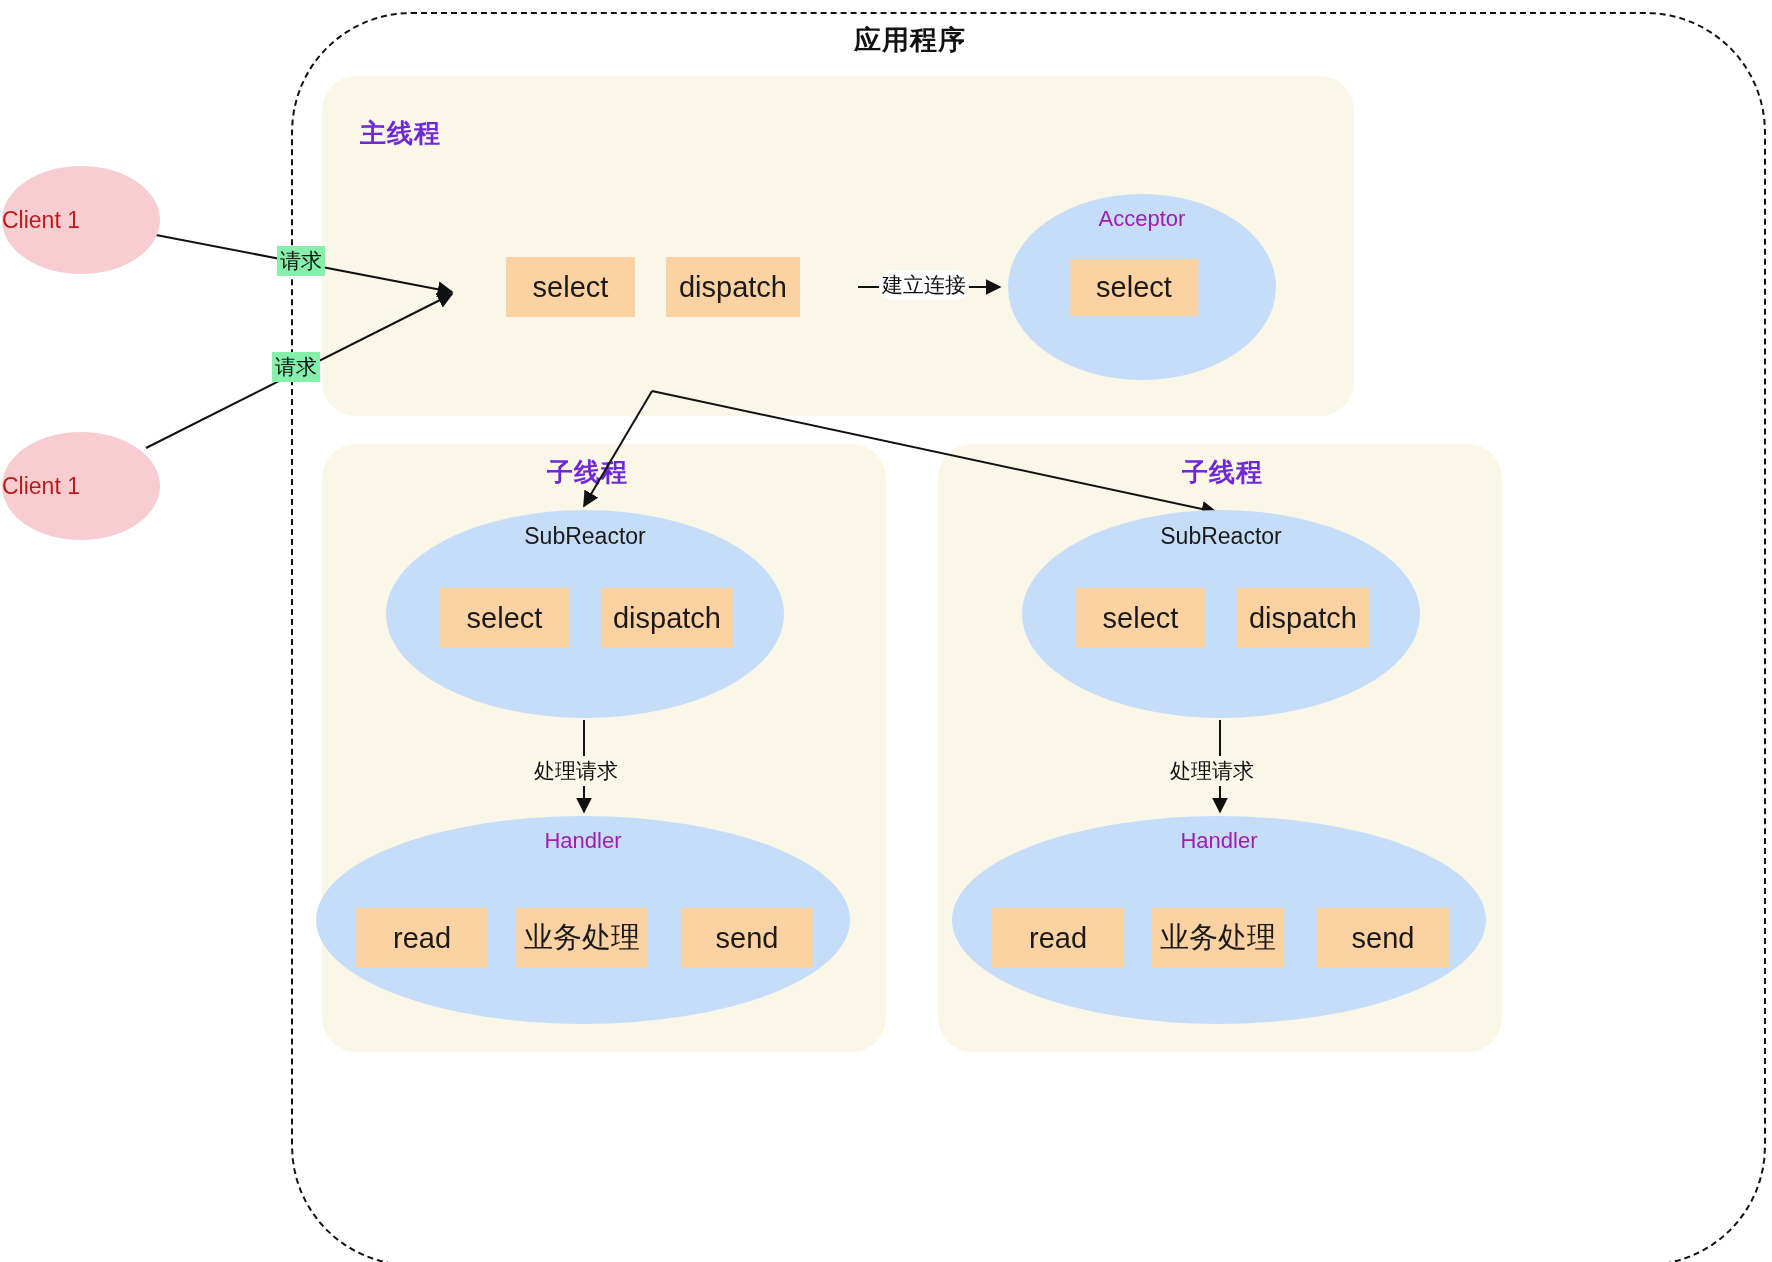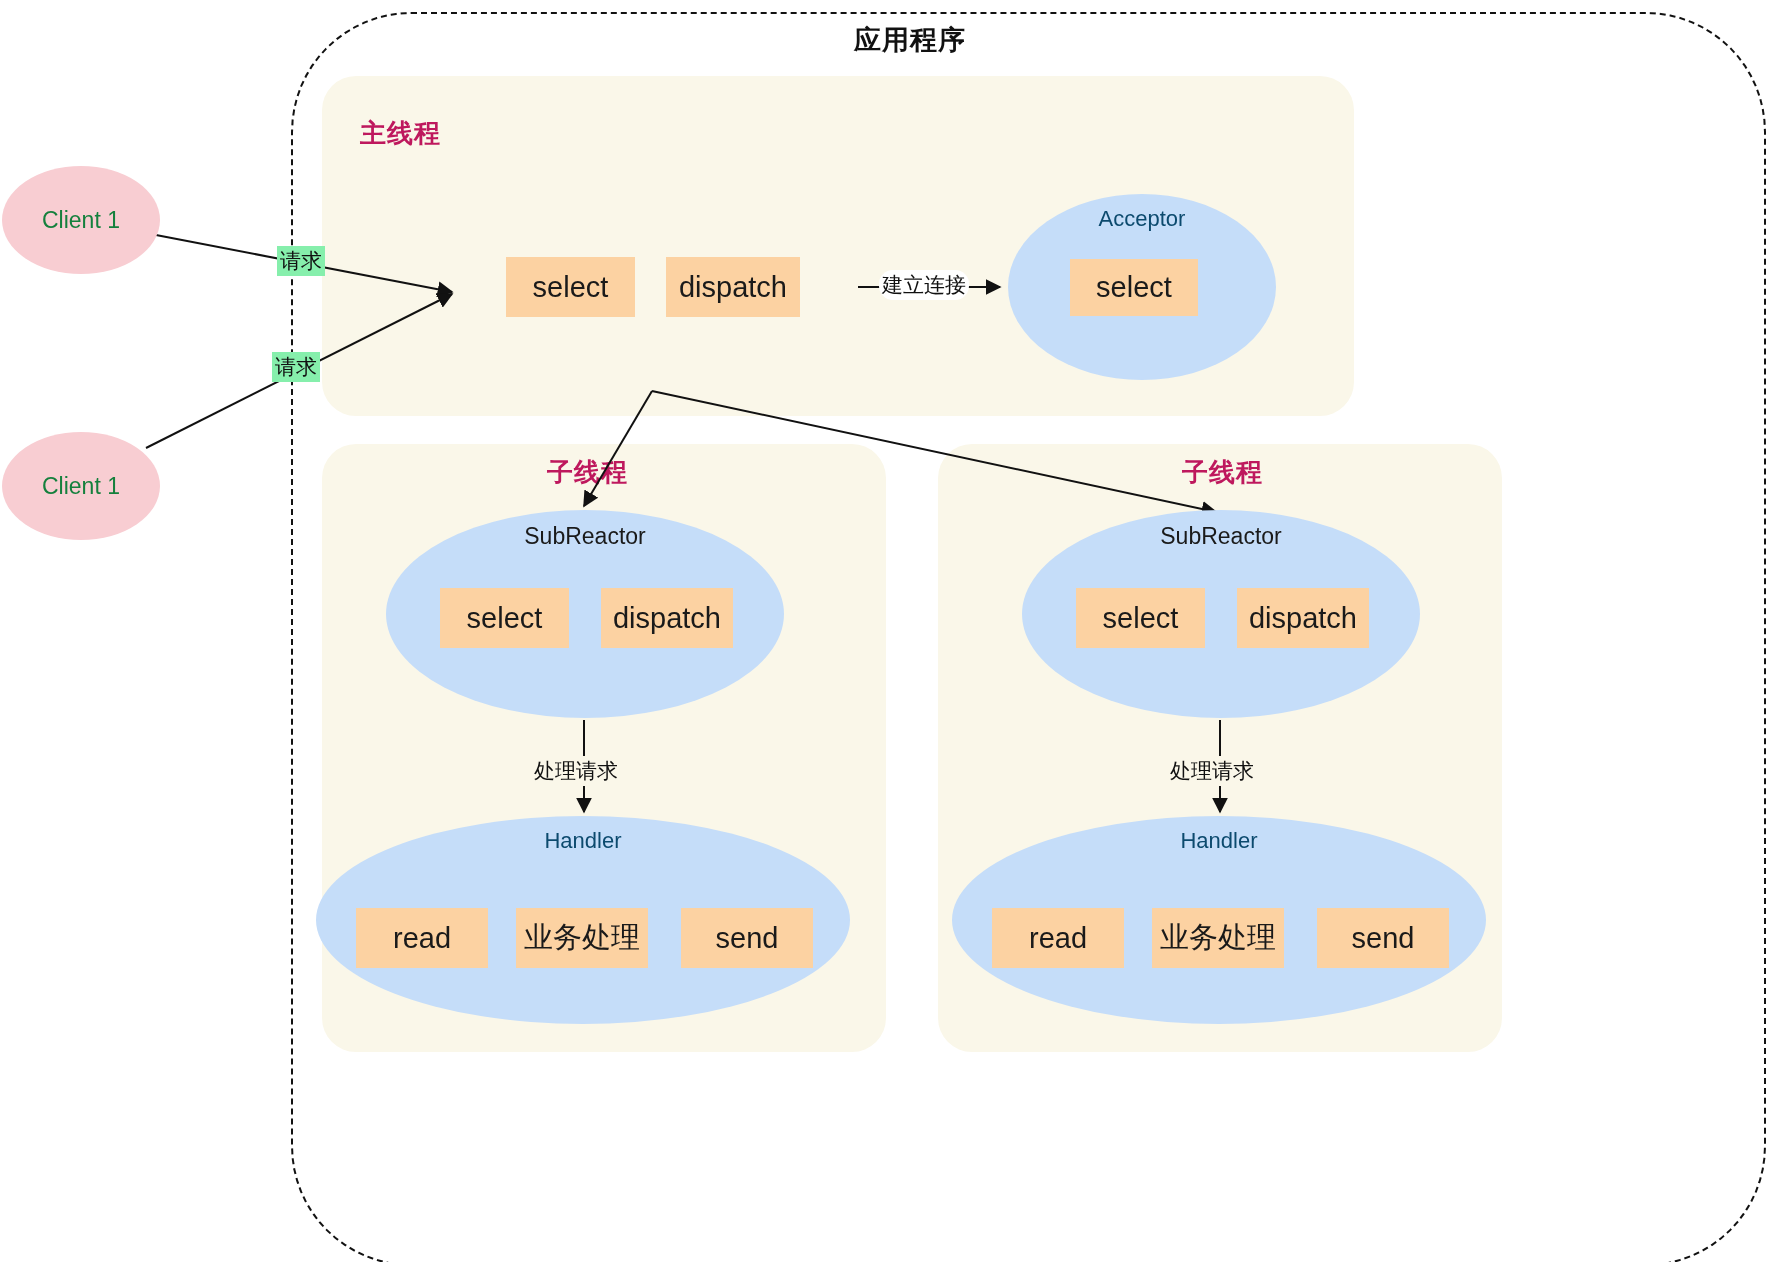--- a/index.html
+++ b/index.html
@@ -23,48 +23,48 @@
     font-size:27px;font-weight:bold;color:#111;
     letter-spacing:1px;
     white-space:nowrap;
   }
 
   
   .panel{
     position:absolute;background:#faf7e9;border-radius:34px;
   }
   .panel-title{
-    position:absolute;font-size:26px;font-weight:bold;color:#be185d;
+    position:absolute;font-size:26px;font-weight:bold;color:#6d28d9;
     white-space:nowrap;letter-spacing:1px;
   }
   #panel-main{left:322px;top:68px;width:1032px;height:340px;}
   #title-main{left:360px;top:108px;}
   #panel-sub-left{left:322px;top:436px;width:564px;height:608px;}
   #title-sub-left{left:547px;top:447px;}
   #panel-sub-right{left:938px;top:436px;width:564px;height:608px;}
   #title-sub-right{left:1182px;top:447px;}
 
   
   .ellipse{
     position:absolute;border-radius:50%;
   }
   .ellipse-blue{background:#c5ddf9;}
   .ellipse-pink{background:#f8cdd2;}
   .ellipse-label{
     position:absolute;left:0;right:0;text-align:center;
-    font-size:22px;color:#0c4a6e;white-space:nowrap;
+    font-size:22px;color:#a21caf;white-space:nowrap;
   }
   .ellipse-label-dark{color:#1a1a1a;font-size:23px;}
 
   
   #client1{left:2px;top:158px;width:158px;height:108px;}
   #client2{left:2px;top:424px;width:158px;height:108px;}
   .client-text{
     position:absolute;left:0;right:0;top:50%;transform:translateY(-50%);
-    text-align:center;font-size:23px;color:#15803d;
+    font-size:23px;color:#b91c1c;
   }
 
   
   #mainreactor{left:456px;top:170px;width:388px;height:218px;}
   #mainreactor-label{top:14px;}
   
   #acceptor{left:1008px;top:186px;width:268px;height:186px;}
   #acceptor-label{top:12px;}
   
   #subreactor-l{left:386px;top:502px;width:398px;height:208px;}

